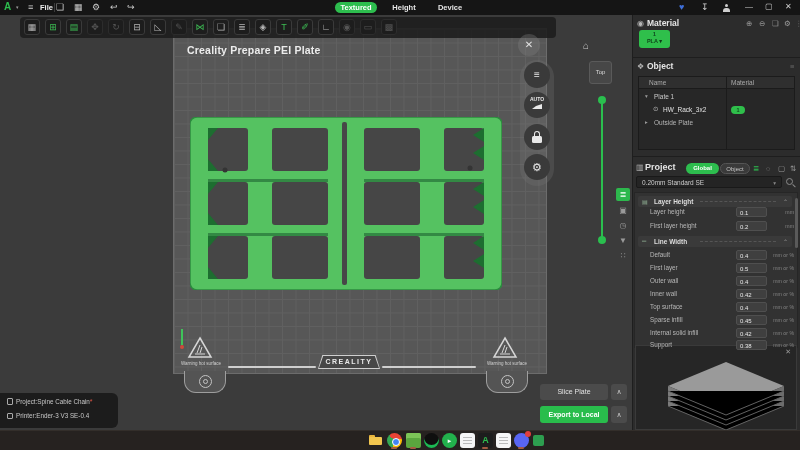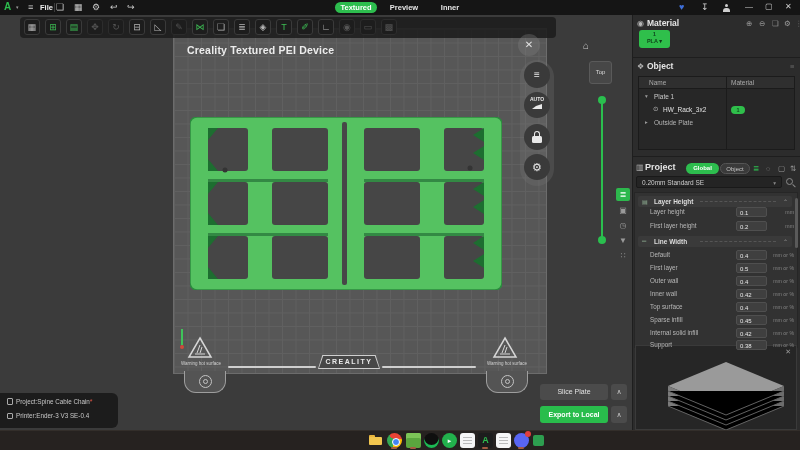--- a/index.html
+++ b/index.html
@@ -169,22 +169,22 @@
     <span class="abs menu-glyph">≡</span>
     <span class="abs file-label">File</span>
     <span class="abs tb-sep"></span>
     <span class="abs tb-ico" style="left:56px">❏</span>
     <span class="abs tb-ico" style="left:74px">▦</span>
     <span class="abs tb-ico" style="left:92px">⚙</span>
     <span class="abs tb-ico" style="left:110px">↩</span>
     <span class="abs tb-ico" style="left:127px">↪</span>
 
     <span class="abs tab active" style="left:335px;width:42px">Textured</span>
-    <span class="abs tab" style="left:386px;width:36px">Preview</span>
-    <span class="abs tab" style="left:434px;width:32px">Inner</span>
+    <span class="abs tab" style="left:386px;width:36px">Height</span>
+    <span class="abs tab" style="left:434px;width:32px">Device</span>
 
     <span class="abs tt-ico" style="left:679px;color:#3e6fd9">♥</span>
     <span class="abs tt-ico" style="left:701px">↧</span>
     <span class="abs person"></span>
     <span class="abs winctl" style="left:745px">—</span>
     <span class="abs winctl" style="left:765px">▢</span>
     <span class="abs winctl" style="left:785px">✕</span>
   </div>
 
   <div id="toolstrip" class="abs"></div>
@@ -202,21 +202,21 @@
   <span class="abs tool" style="left:255px">◈</span>
   <span class="abs tool green" style="left:276px">T</span>
   <span class="abs tool green" style="left:297px">✐</span>
   <span class="abs tool" style="left:318px">∟</span>
   <span class="abs tool dim" style="left:339px">◉</span>
   <span class="abs tool dim" style="left:360px">▭</span>
   <span class="abs tool dim" style="left:381px">▩</span>
 
   <div id="plate" class="abs"></div>
   <div id="plate-notch" class="abs"></div>
-  <div id="plate-label" class="abs">Creality Textured PEI Device</div>
+  <div id="plate-label" class="abs">Creality Prepare PEI Plate</div>
 
   <svg class="abs" style="left:190px;top:117px;z-index:5" width="312" height="173" viewBox="0 0 312 173">
     <rect x="0" y="0" width="312" height="173" rx="7" fill="#55c261" stroke="#2c8a3e" stroke-width="1.5"></rect>
     <rect x="152" y="5" width="5" height="163" rx="2" fill="#474747"></rect>
 
     <g fill="#464646">
       <rect x="18" y="11" width="40" height="43" rx="3"></rect>
         <rect x="82" y="11" width="56" height="43" rx="3"></rect>
       <rect x="18" y="65" width="40" height="43" rx="3"></rect>
         <rect x="82" y="65" width="56" height="43" rx="3"></rect>

